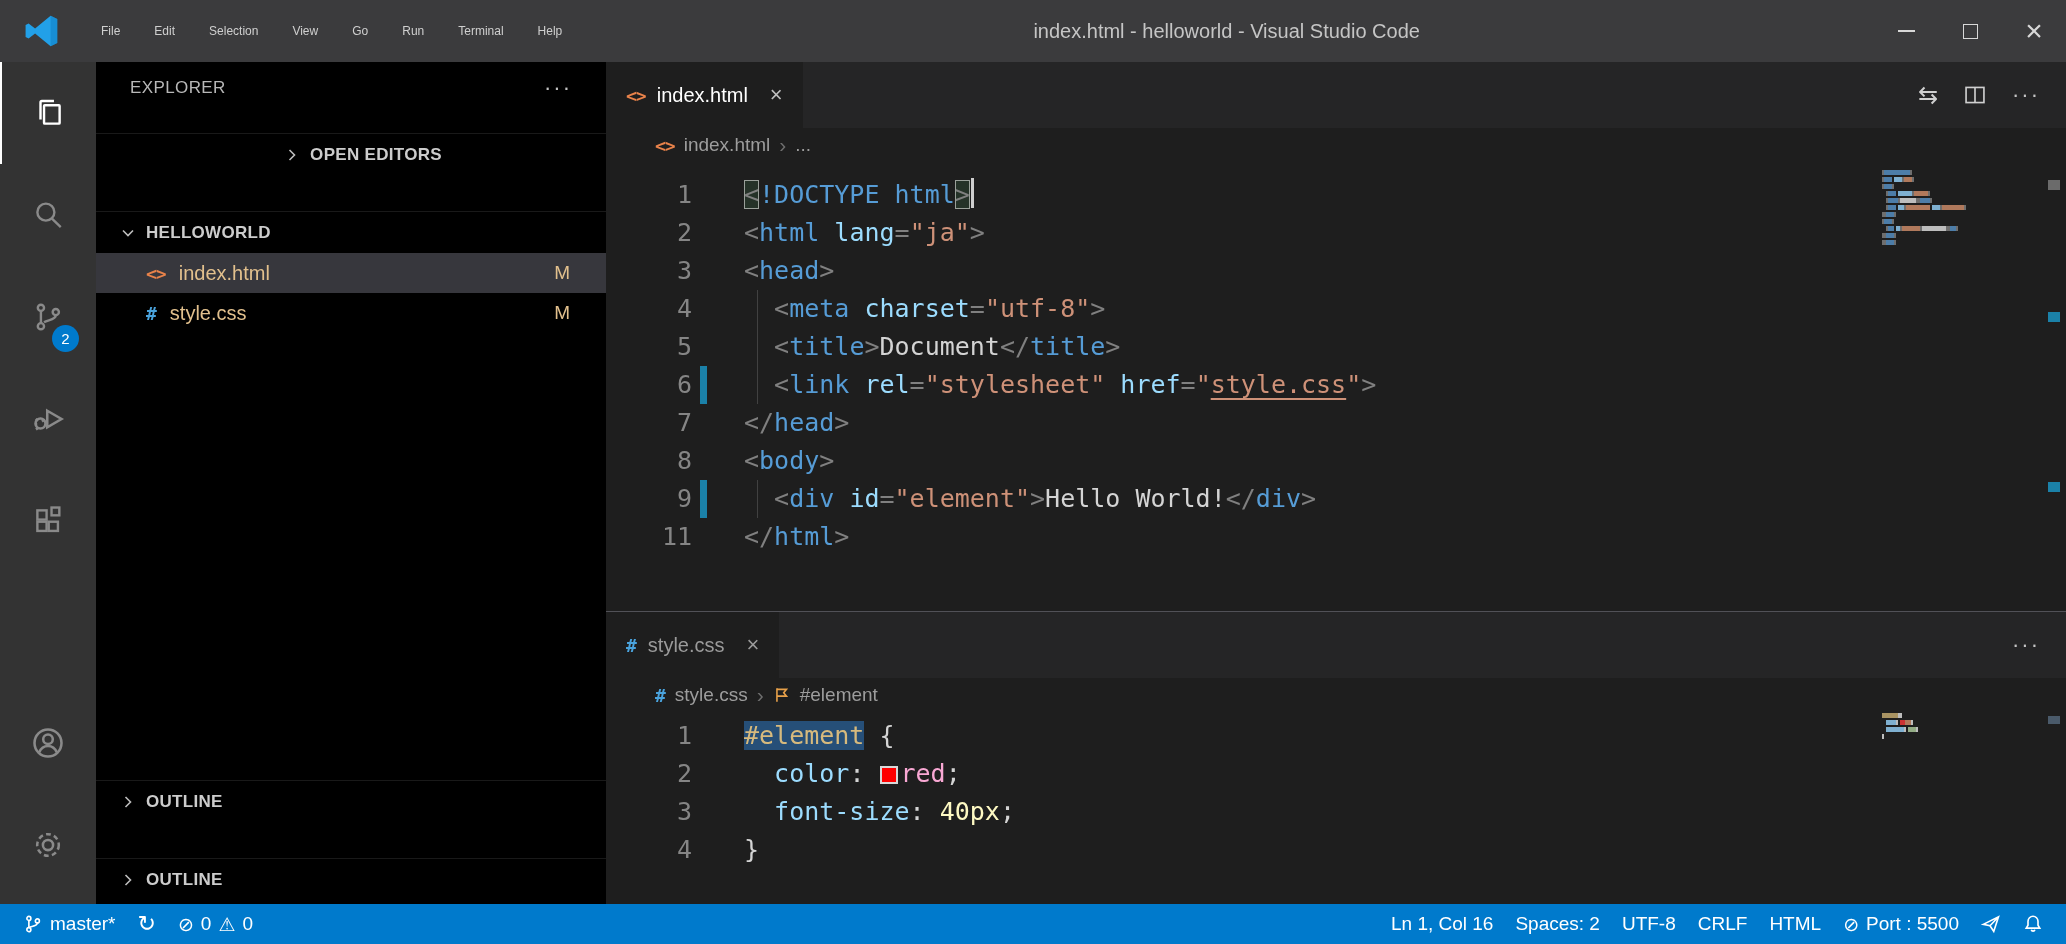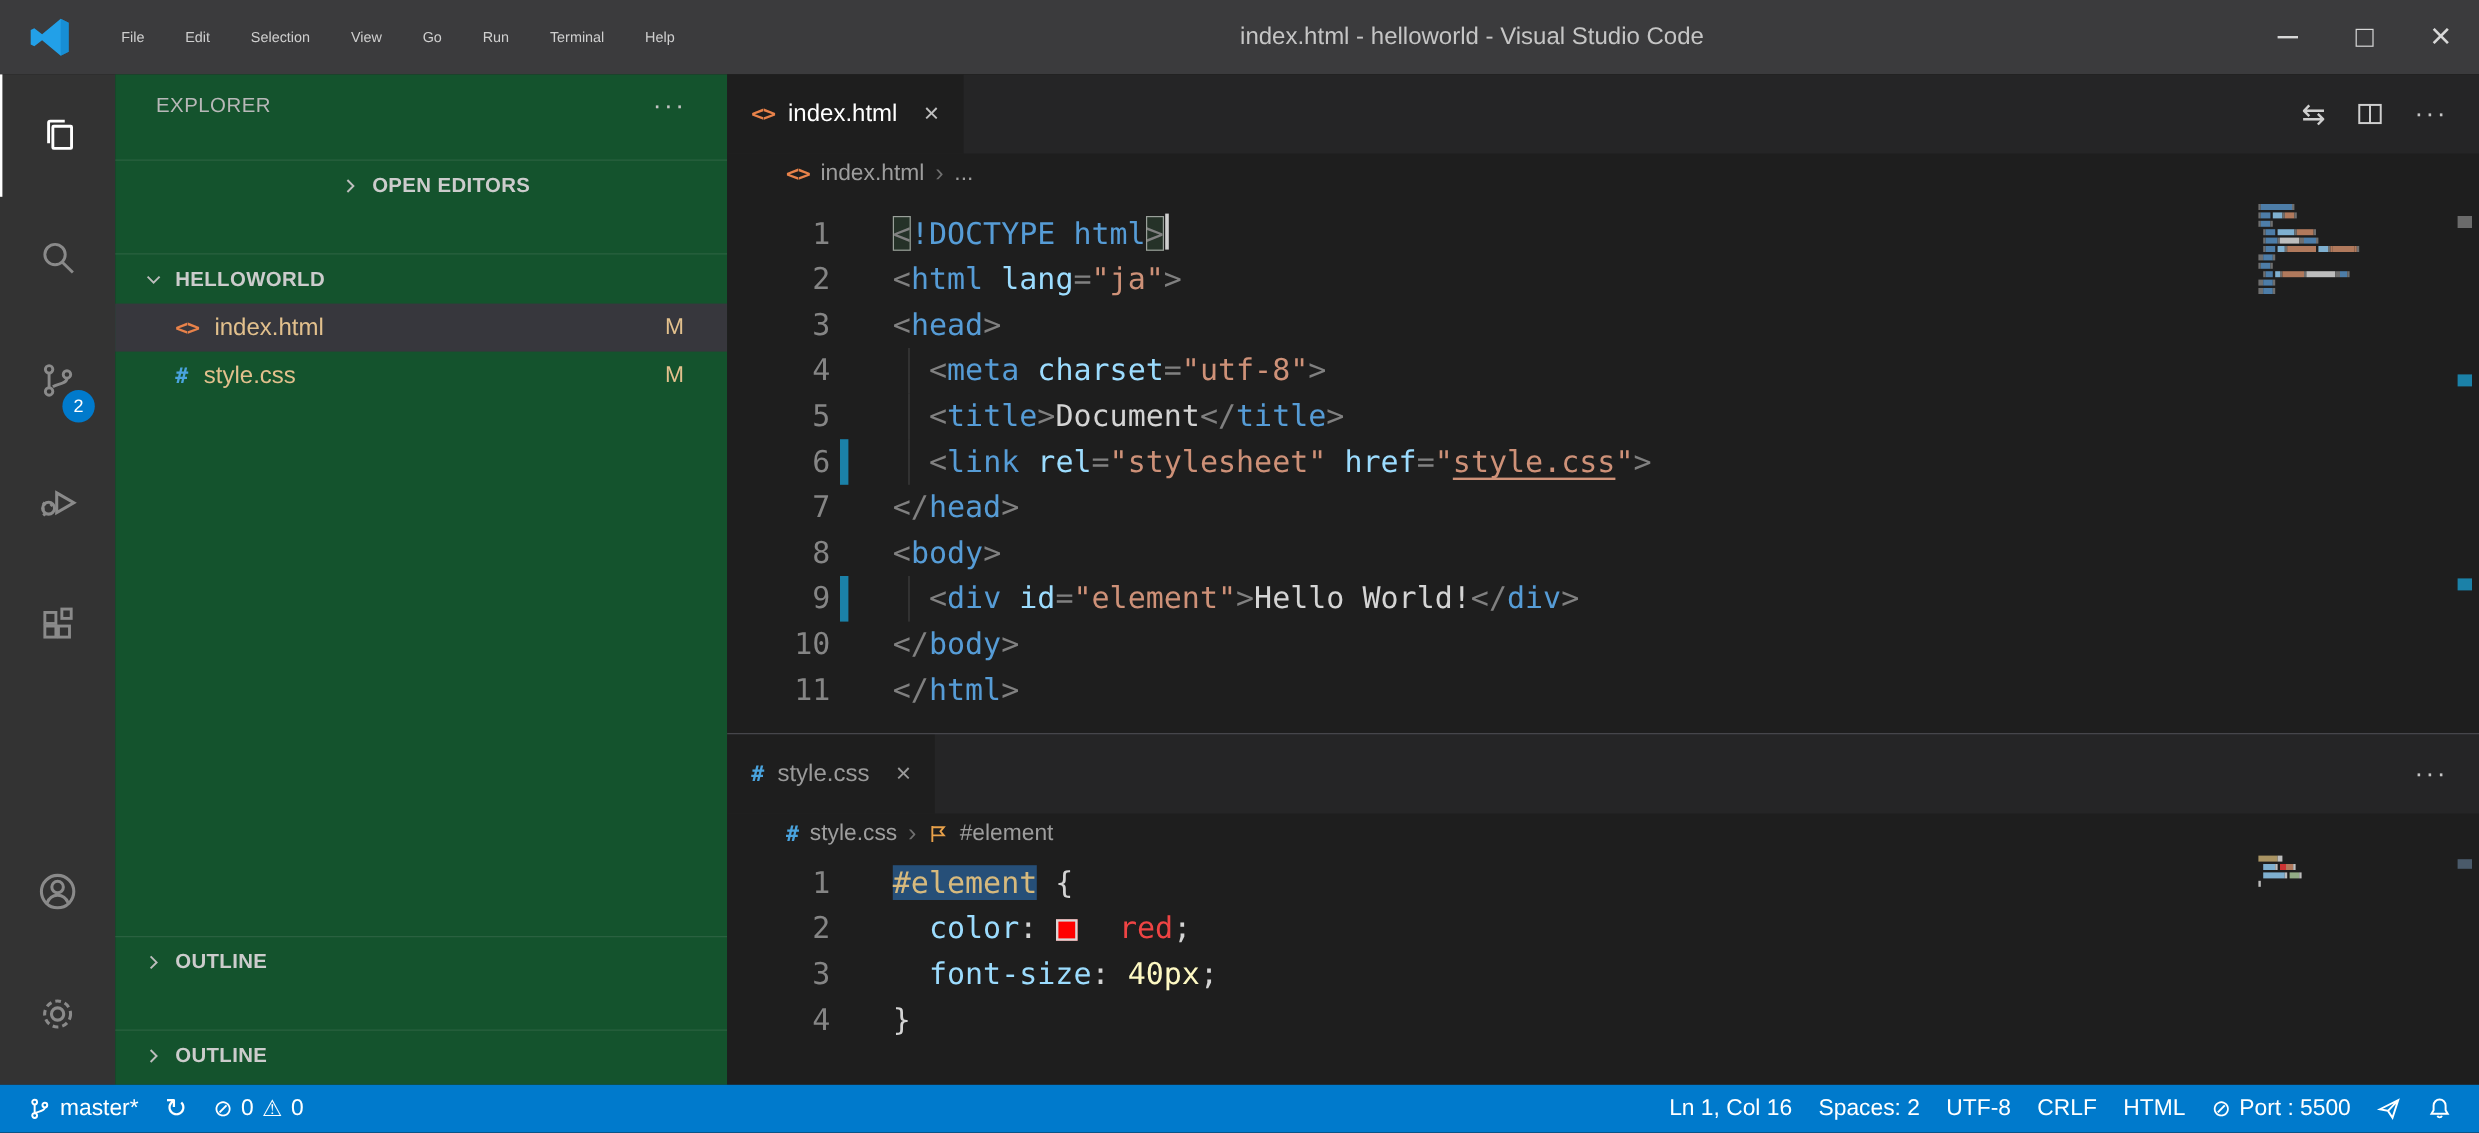--- a/index.html
+++ b/index.html
@@ -29,21 +29,21 @@
   .act { height:102px; width:96px; display:flex; align-items:center; justify-content:center;
     position:relative; color:#8a8a8a; }
   .act.active { border-left:2px solid #ffffff; color:#ffffff; }
   .act svg { stroke:currentColor; fill:none; stroke-width:1.7; }
   .scm-badge { position:absolute; right:17px; bottom:16px; min-width:27px; height:27px;
     border-radius:50%; color:#fff; font-size:15px; display:flex; align-items:center;
     justify-content:center; background:#007acc; }
   .act-bottom { position:absolute; bottom:8px; left:0; width:96px; }
 
   
-  .sidebar { position:absolute; top:62px; left:96px; width:510px; bottom:40px; background:#14532d; }
+  .sidebar { position:absolute; top:62px; left:96px; width:510px; bottom:40px; background:#000000; }
   .sb-header { height:52px; display:flex; align-items:center; justify-content:space-between;
     padding:0 34px; font-size:17px; color:#b8b8b8; letter-spacing:.4px; }
   .dots { font-size:22px; letter-spacing:2px; color:#c5c5c5; line-height:10px; }
   .sect { height:42px; display:flex; align-items:center; font-weight:bold; font-size:17px;
     color:#cccccc; letter-spacing:.3px; border-top:1px solid rgba(204,204,204,.12); padding-left:24px;margin-top:36px; }
   .sect.first { margin-top:19px;justify-content:center; }
   .chev { width:16px; height:16px; margin-right:10px; flex:0 0 auto; }
   .chev svg { stroke:#bdbdbd; fill:none; stroke-width:1.6; }
   .chev.down svg { transform:rotate(90deg); }
   .file-row { height:40px; display:flex; align-items:center; padding-left:50px; font-size:20px; }
@@ -85,21 +85,21 @@
   .tk-punct { color:#808080; }
   .tk-tag { color:#569cd6; }
   .tk-attr { color:#9cdcfe; }
   .tk-str { color:#ce9178; }
   .tk-text { color:#d4d4d4; }
   .tk-u { text-decoration:underline; text-underline-offset:5px; }
   .tk-brk { outline:1px solid #9aa09a; outline-offset:-1px; background:rgba(60,110,70,.25); }
   .tk-cssid { color:#d7ba7d; }
   .tk-hl { background:#264f78; }
   .tk-cssprop { color:#9cdcfe; }
-  .tk-cssval { color:#ef4444;margin-left:32px; }
+  .tk-cssval { color:#f9a8d4; }
   .tk-cssnum { color:#fef9c3; }
   .tk-csspunct { color:#d4d4d4; }
   .cursor { display:inline-block; width:3px; height:30px; background:#cfcfcf; vertical-align:-5px; margin-left:1px; }
   .swatch { display:inline-block; width:18px; height:18px; border:2px solid #d8d8d8;
     vertical-align:-2px; margin-right:3px; }
 
   .minimap { position:absolute; right:86px; width:98px; }
   .minimap.m1 { top:108px; }
   .minimap.m2 { top:101px; }
   .mm-row { height:5px; margin-bottom:2px; white-space:nowrap; font-size:0; }
@@ -281,21 +281,20 @@
     <div class="codearea g1">
         <div class="code-line"><span class="ln">1</span><span class="gut"></span><span class="code"><span class="tk-punct tk-brk">&lt;</span><span class="tk-tag">!DOCTYPE html</span><span class="tk-punct tk-brk">&gt;</span><span class="cursor"></span></span></div>
         <div class="code-line"><span class="ln">2</span><span class="gut"></span><span class="code"><span class="tk-punct">&lt;</span><span class="tk-tag">html</span><span class="tk-text"> </span><span class="tk-attr">lang</span><span class="tk-punct">=</span><span class="tk-str">"ja"</span><span class="tk-punct">&gt;</span></span></div>
         <div class="code-line"><span class="ln">3</span><span class="gut"></span><span class="code"><span class="tk-punct">&lt;</span><span class="tk-tag">head</span><span class="tk-punct">&gt;</span></span></div>
         <div class="code-line"><span class="ln">4</span><span class="gut"></span><span class="code"><span class="tk-text">  </span><span class="tk-punct">&lt;</span><span class="tk-tag">meta</span><span class="tk-text"> </span><span class="tk-attr">charset</span><span class="tk-punct">=</span><span class="tk-str">"utf-8"</span><span class="tk-punct">&gt;</span></span><span class="guide"></span></div>
         <div class="code-line"><span class="ln">5</span><span class="gut"></span><span class="code"><span class="tk-text">  </span><span class="tk-punct">&lt;</span><span class="tk-tag">title</span><span class="tk-punct">&gt;</span><span class="tk-text">Document</span><span class="tk-punct">&lt;/</span><span class="tk-tag">title</span><span class="tk-punct">&gt;</span></span><span class="guide"></span></div>
         <div class="code-line"><span class="ln">6</span><span class="gut"><span class="bar" style="background: rgb(27, 129, 168);"></span></span><span class="code"><span class="tk-text">  </span><span class="tk-punct">&lt;</span><span class="tk-tag">link</span><span class="tk-text"> </span><span class="tk-attr">rel</span><span class="tk-punct">=</span><span class="tk-str">"stylesheet"</span><span class="tk-text"> </span><span class="tk-attr">href</span><span class="tk-punct">=</span><span class="tk-str">"</span><span class="tk-str tk-u">style.css</span><span class="tk-str">"</span><span class="tk-punct">&gt;</span></span><span class="guide"></span></div>
         <div class="code-line"><span class="ln">7</span><span class="gut"></span><span class="code"><span class="tk-punct">&lt;/</span><span class="tk-tag">head</span><span class="tk-punct">&gt;</span></span></div>
         <div class="code-line"><span class="ln">8</span><span class="gut"></span><span class="code"><span class="tk-punct">&lt;</span><span class="tk-tag">body</span><span class="tk-punct">&gt;</span></span></div>
         <div class="code-line"><span class="ln">9</span><span class="gut"><span class="bar" style="background: rgb(27, 129, 168);"></span></span><span class="code"><span class="tk-text">  </span><span class="tk-punct">&lt;</span><span class="tk-tag">div</span><span class="tk-text"> </span><span class="tk-attr">id</span><span class="tk-punct">=</span><span class="tk-str">"element"</span><span class="tk-punct">&gt;</span><span class="tk-text">Hello World!</span><span class="tk-punct">&lt;/</span><span class="tk-tag">div</span><span class="tk-punct">&gt;</span></span><span class="guide"></span></div>
-        <div class="code-line"><span class="ln">10</span><span class="gut"></span><span class="code"><span class="tk-punct">&lt;/</span><span class="tk-tag">body</span><span class="tk-punct">&gt;</span></span></div>
         <div class="code-line"><span class="ln">11</span><span class="gut"></span><span class="code"><span class="tk-punct">&lt;/</span><span class="tk-tag">html</span><span class="tk-punct">&gt;</span></span></div>
       </div>
     <div class="minimap m1">
         <div class="mm-row"><span class="mm-seg" style="width: 2px; background: rgb(110, 110, 110);"></span><span class="mm-seg" style="width: 26px; background: rgb(77, 125, 168);"></span><span class="mm-seg" style="width: 2px; background: rgb(110, 110, 110);"></span></div>
         <div class="mm-row"><span class="mm-seg" style="width: 2px; background: rgb(110, 110, 110);"></span><span class="mm-seg" style="width: 8px; background: rgb(77, 125, 168);"></span><span class="mm-seg" style="width: 2px; background: transparent;"></span><span class="mm-seg" style="width: 8px; background: rgb(127, 176, 208);"></span><span class="mm-seg" style="width: 2px; background: rgb(110, 110, 110);"></span><span class="mm-seg" style="width: 8px; background: rgb(176, 121, 92);"></span><span class="mm-seg" style="width: 2px; background: rgb(110, 110, 110);"></span></div>
         <div class="mm-row"><span class="mm-seg" style="width: 2px; background: rgb(110, 110, 110);"></span><span class="mm-seg" style="width: 8px; background: rgb(77, 125, 168);"></span><span class="mm-seg" style="width: 2px; background: rgb(110, 110, 110);"></span></div>
         <div class="mm-row"><span class="mm-seg" style="width: 4px; background: transparent;"></span><span class="mm-seg" style="width: 2px; background: rgb(110, 110, 110);"></span><span class="mm-seg" style="width: 8px; background: rgb(77, 125, 168);"></span><span class="mm-seg" style="width: 2px; background: transparent;"></span><span class="mm-seg" style="width: 14px; background: rgb(127, 176, 208);"></span><span class="mm-seg" style="width: 2px; background: rgb(110, 110, 110);"></span><span class="mm-seg" style="width: 14px; background: rgb(176, 121, 92);"></span><span class="mm-seg" style="width: 2px; background: rgb(110, 110, 110);"></span></div>
         <div class="mm-row"><span class="mm-seg" style="width: 4px; background: transparent;"></span><span class="mm-seg" style="width: 2px; background: rgb(110, 110, 110);"></span><span class="mm-seg" style="width: 10px; background: rgb(77, 125, 168);"></span><span class="mm-seg" style="width: 2px; background: rgb(110, 110, 110);"></span><span class="mm-seg" style="width: 16px; background: rgb(189, 189, 189);"></span><span class="mm-seg" style="width: 4px; background: rgb(110, 110, 110);"></span><span class="mm-seg" style="width: 10px; background: rgb(77, 125, 168);"></span><span class="mm-seg" style="width: 2px; background: rgb(110, 110, 110);"></span></div>
         <div class="mm-row"><span class="mm-seg" style="width: 4px; background: transparent;"></span><span class="mm-seg" style="width: 2px; background: rgb(110, 110, 110);"></span><span class="mm-seg" style="width: 8px; background: rgb(77, 125, 168);"></span><span class="mm-seg" style="width: 2px; background: transparent;"></span><span class="mm-seg" style="width: 6px; background: rgb(127, 176, 208);"></span><span class="mm-seg" style="width: 2px; background: rgb(110, 110, 110);"></span><span class="mm-seg" style="width: 24px; background: rgb(176, 121, 92);"></span><span class="mm-seg" style="width: 2px; background: transparent;"></span><span class="mm-seg" style="width: 8px; background: rgb(127, 176, 208);"></span><span class="mm-seg" style="width: 2px; background: rgb(110, 110, 110);"></span><span class="mm-seg" style="width: 2px; background: rgb(176, 121, 92);"></span><span class="mm-seg" style="width: 18px; background: rgb(176, 121, 92);"></span><span class="mm-seg" style="width: 2px; background: rgb(176, 121, 92);"></span><span class="mm-seg" style="width: 2px; background: rgb(110, 110, 110);"></span></div>
         <div class="mm-row"><span class="mm-seg" style="width: 4px; background: rgb(110, 110, 110);"></span><span class="mm-seg" style="width: 8px; background: rgb(77, 125, 168);"></span><span class="mm-seg" style="width: 2px; background: rgb(110, 110, 110);"></span></div>

